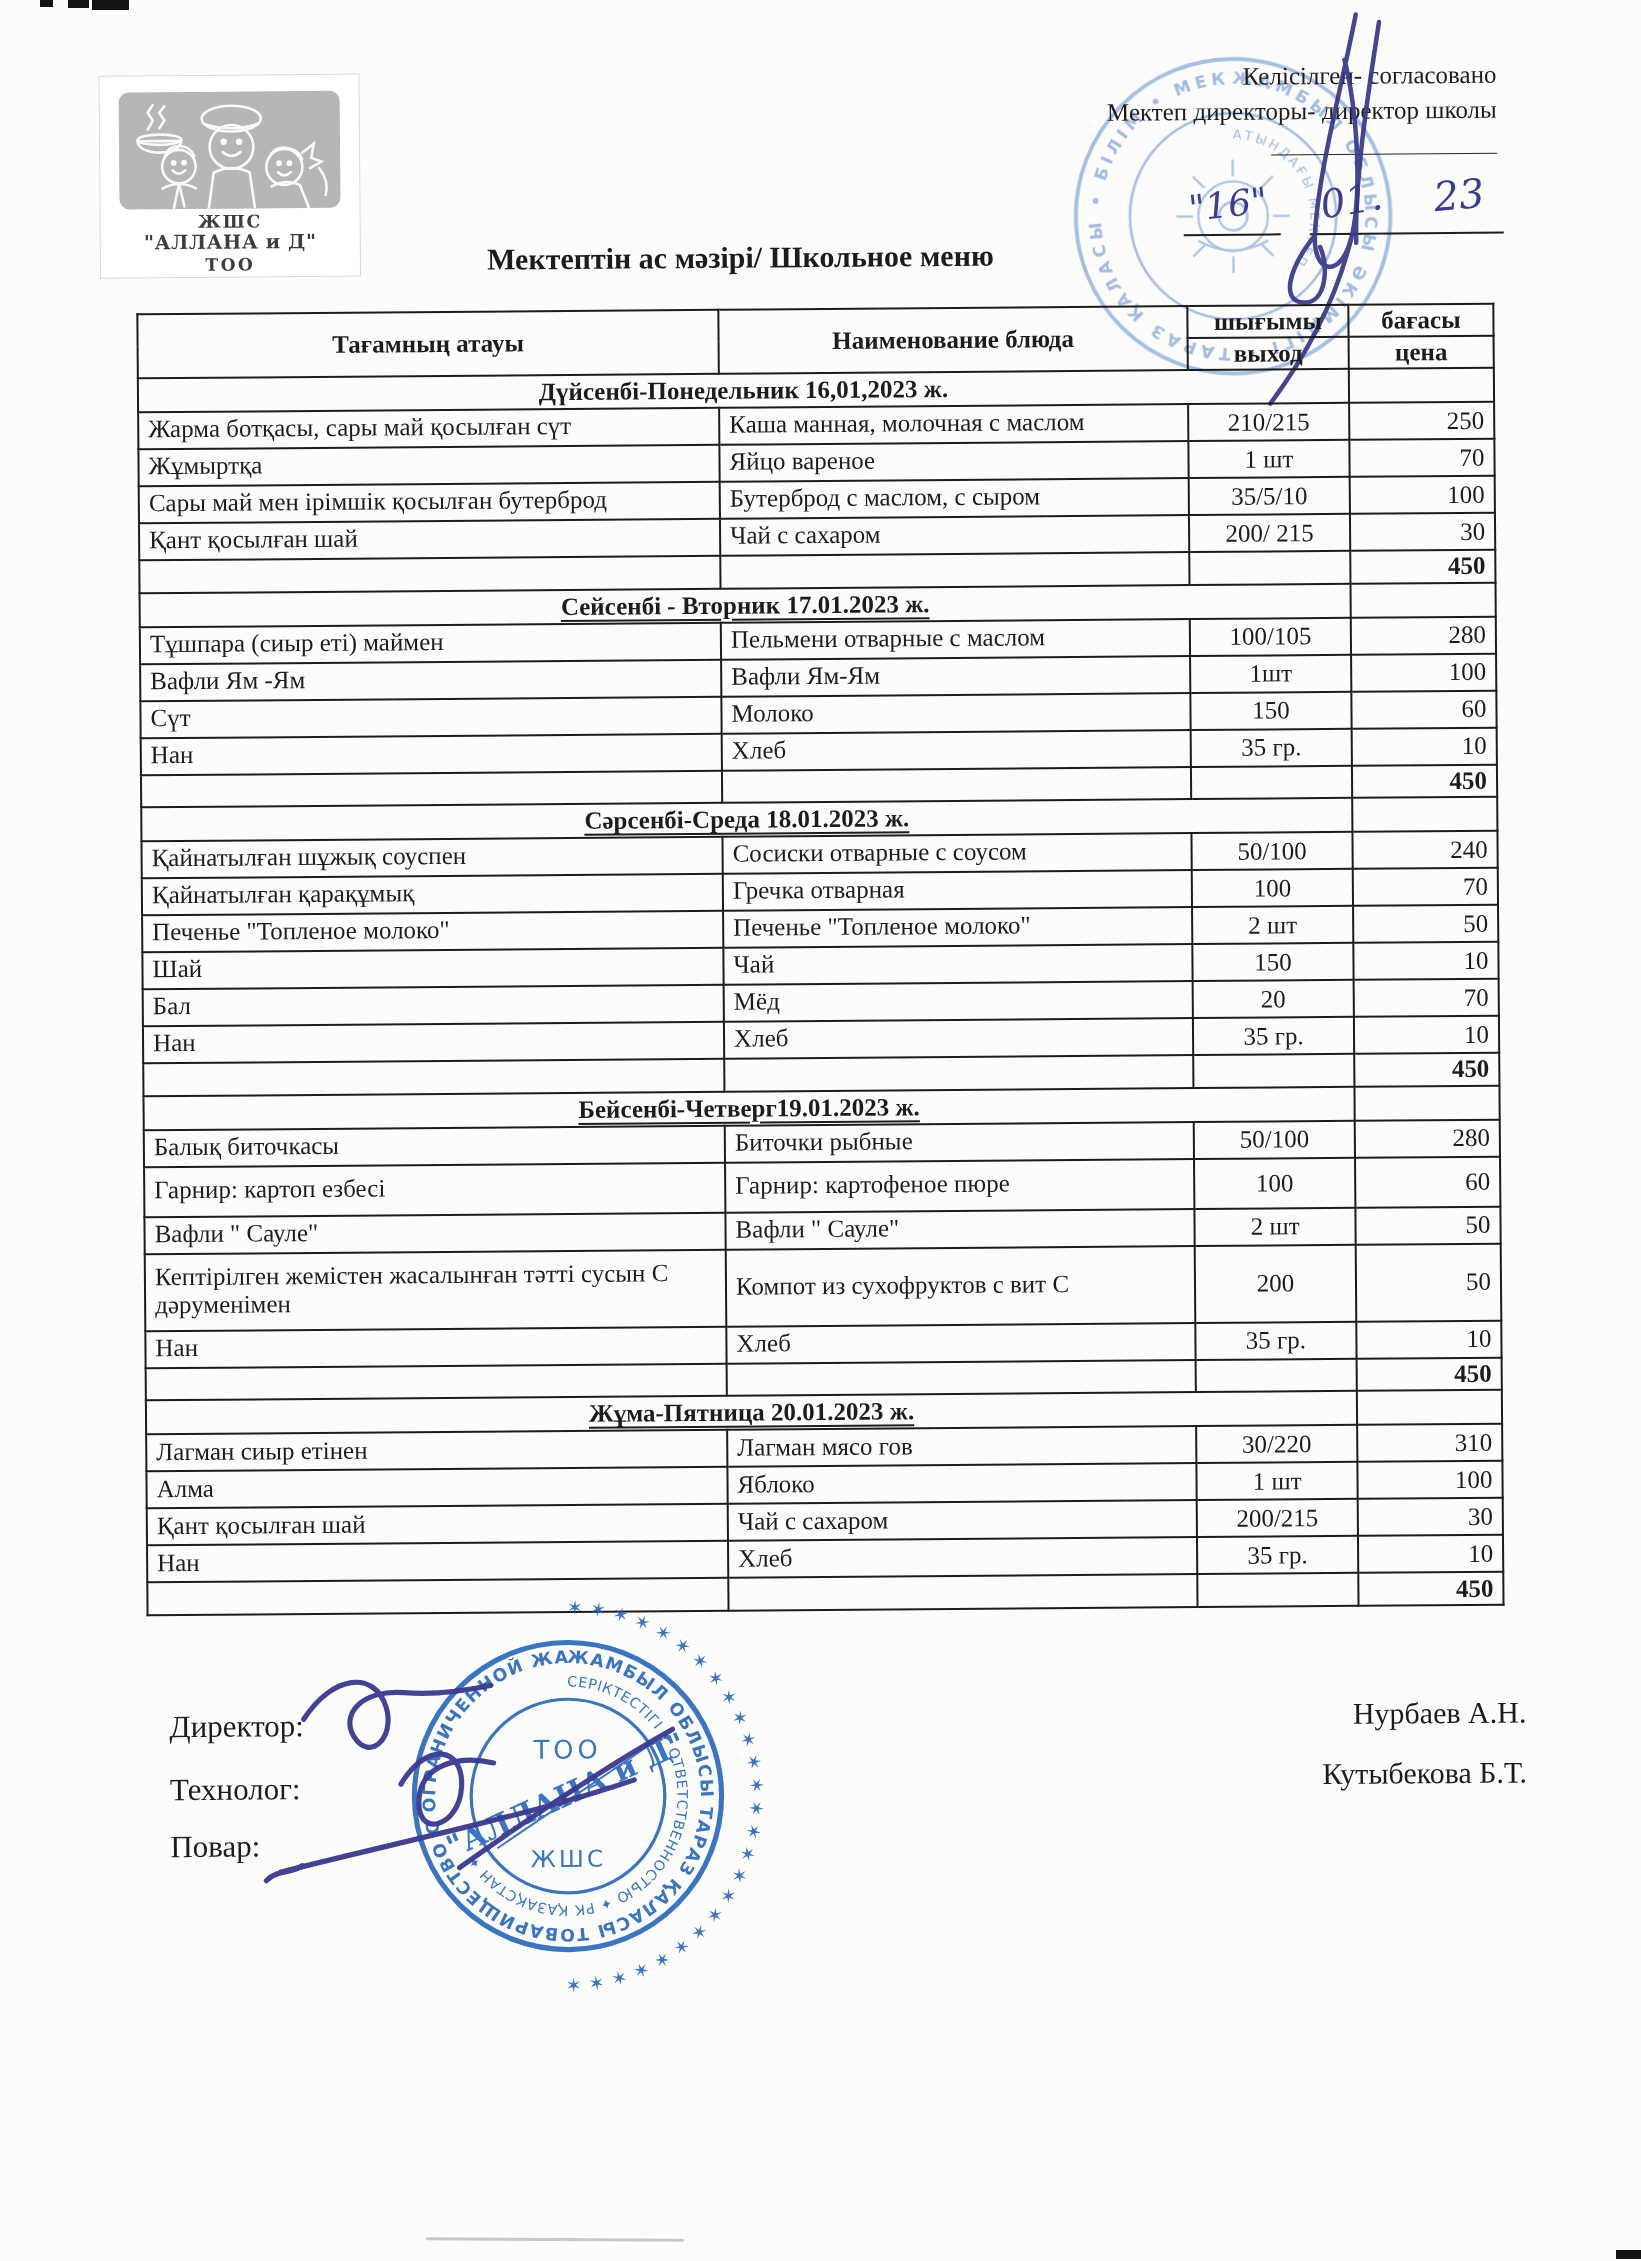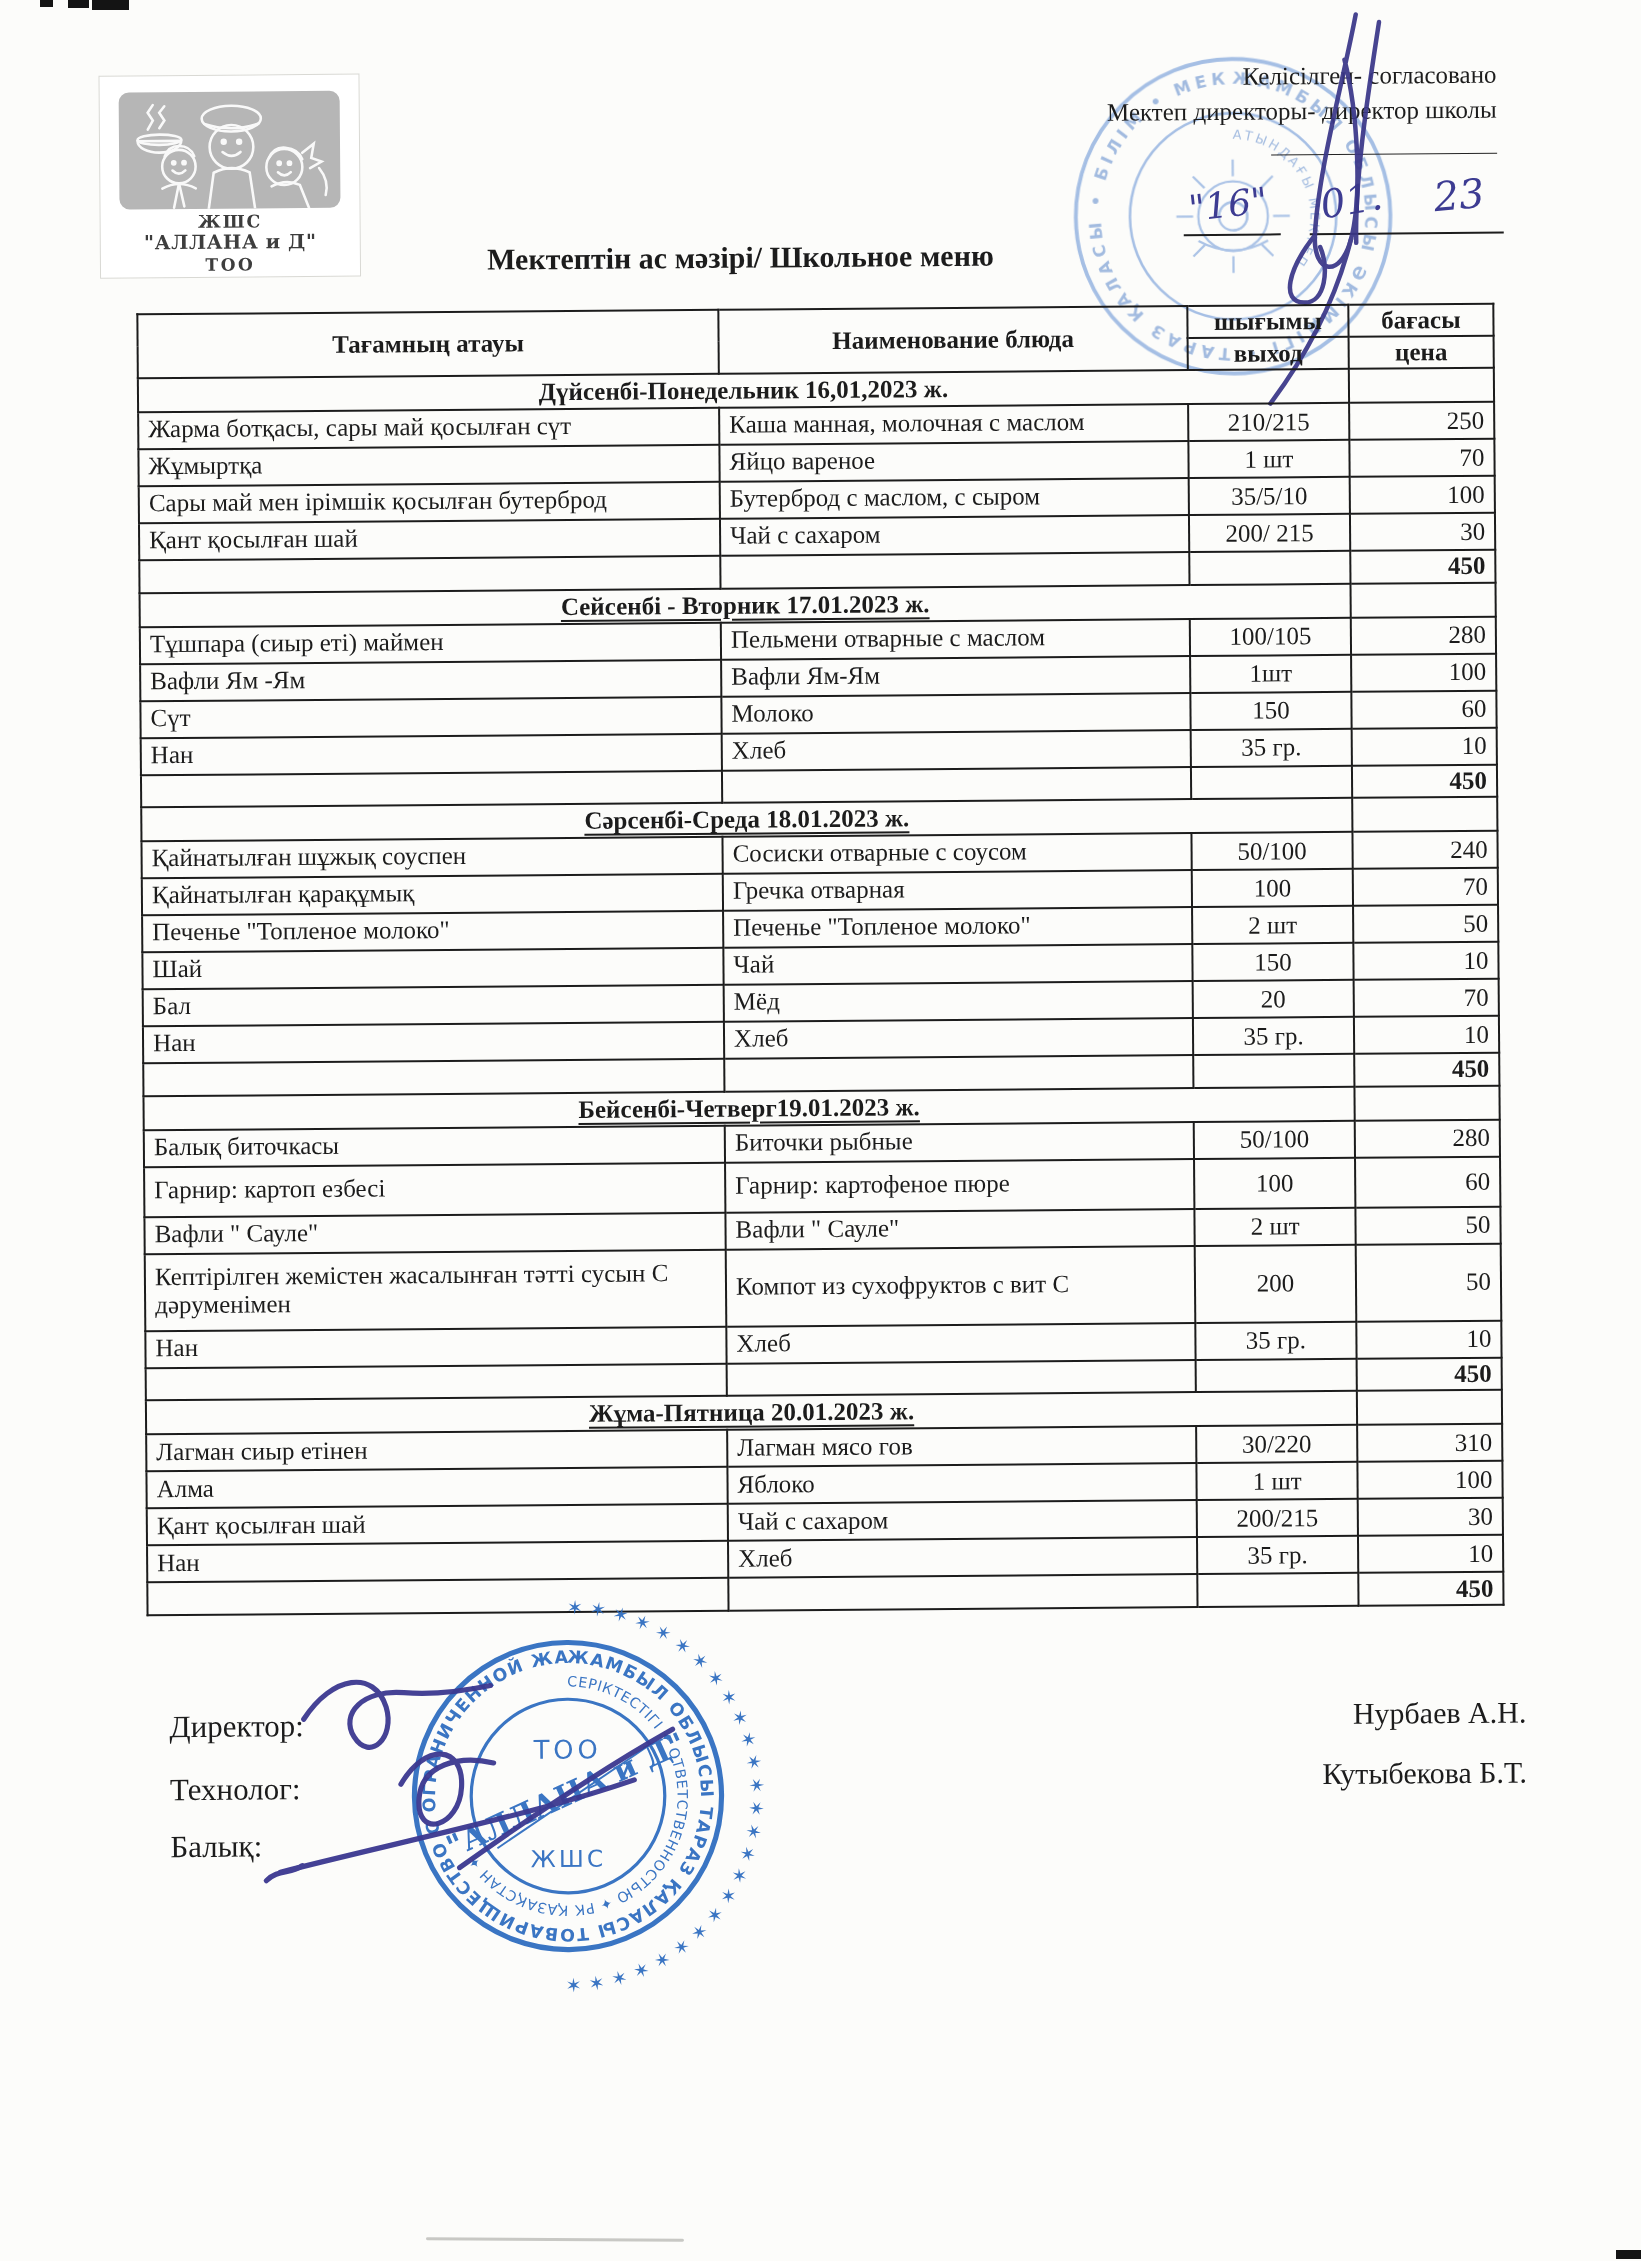--- a/index.html
+++ b/index.html
@@ -396,21 +396,21 @@
       <textPath href="#ringRU">СЕРІКТЕСТІГІ ✦ ОТВЕТСТВЕННОСТЬЮ ✦ РК ҚАЗАҚСТАН ✦</textPath>
     </text>
     <text x="310" y="252" text-anchor="middle" font-family="DejaVu Sans, sans-serif" font-size="40" fill="#2a6abf" letter-spacing="6">ТОО</text>
     <text x="310" y="324" text-anchor="middle" font-family="DejaVu Serif, serif" font-size="47" font-weight="bold" fill="#2a6abf" transform="rotate(-24 310 316)">"АЛЛАНА и Д"</text>
     <text x="310" y="420" text-anchor="middle" font-family="DejaVu Sans, sans-serif" font-size="36" fill="#2a6abf" letter-spacing="5">ЖШС</text>
     <line x1="200" y1="390" x2="440" y2="230" stroke="#2a6abf" stroke-width="3"></line>
   </svg>
 
   <div class="role r1">Директор:</div>
   <div class="role r2">Технолог:</div>
-  <div class="role r3">Балық:</div>
+  <div class="role r3">Повар:</div>
 
   <svg class="sig-svg sig-bottom" width="555" height="245" viewBox="0 0 860 380">
     <g stroke="#3b3890" stroke-width="8" fill="none" stroke-linecap="round" opacity="0.95">
       <path d="M180,98 C225,30 290,22 308,80 C322,128 282,165 258,126 C236,90 272,52 336,58 C380,62 420,58 470,48"></path>
       <path d="M330,200 C368,135 428,140 424,205 C420,268 352,286 358,222 C362,170 420,155 474,168"></path>
       <path d="M420,330 C520,260 640,180 752,118"></path>
       <path d="M142,335 C262,305 420,272 560,235 C606,223 650,210 692,196"></path>
       <path d="M120,348 C138,330 158,338 176,325"></path>
     </g>
   </svg>

